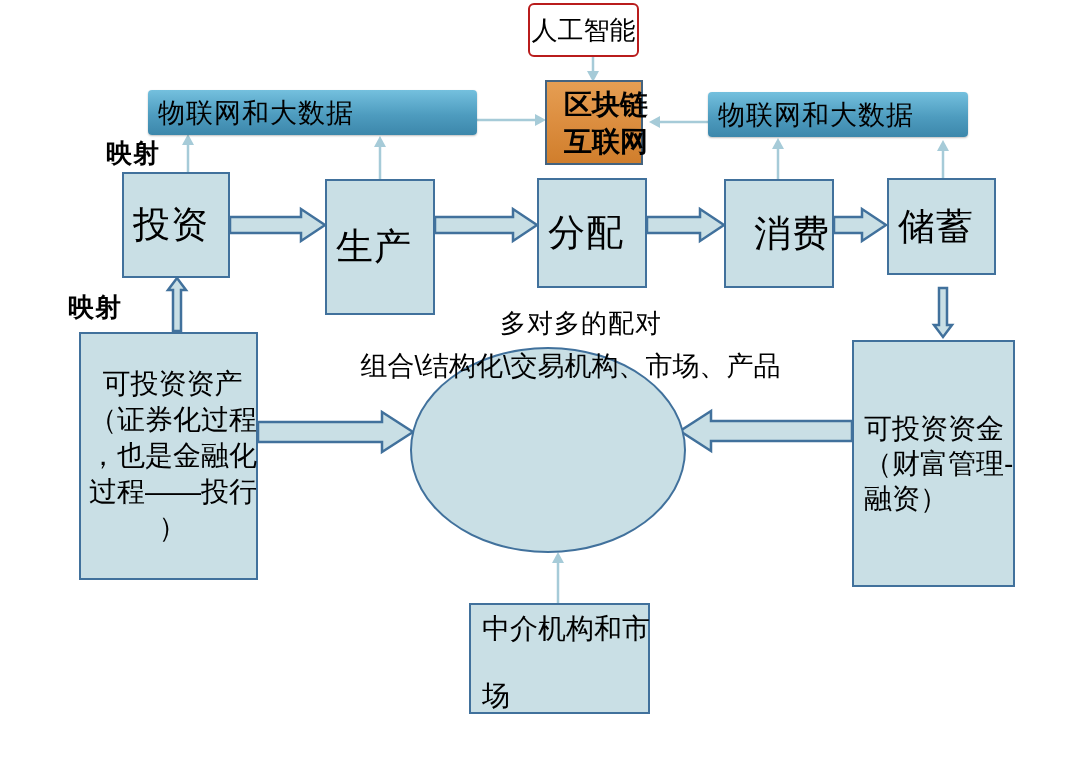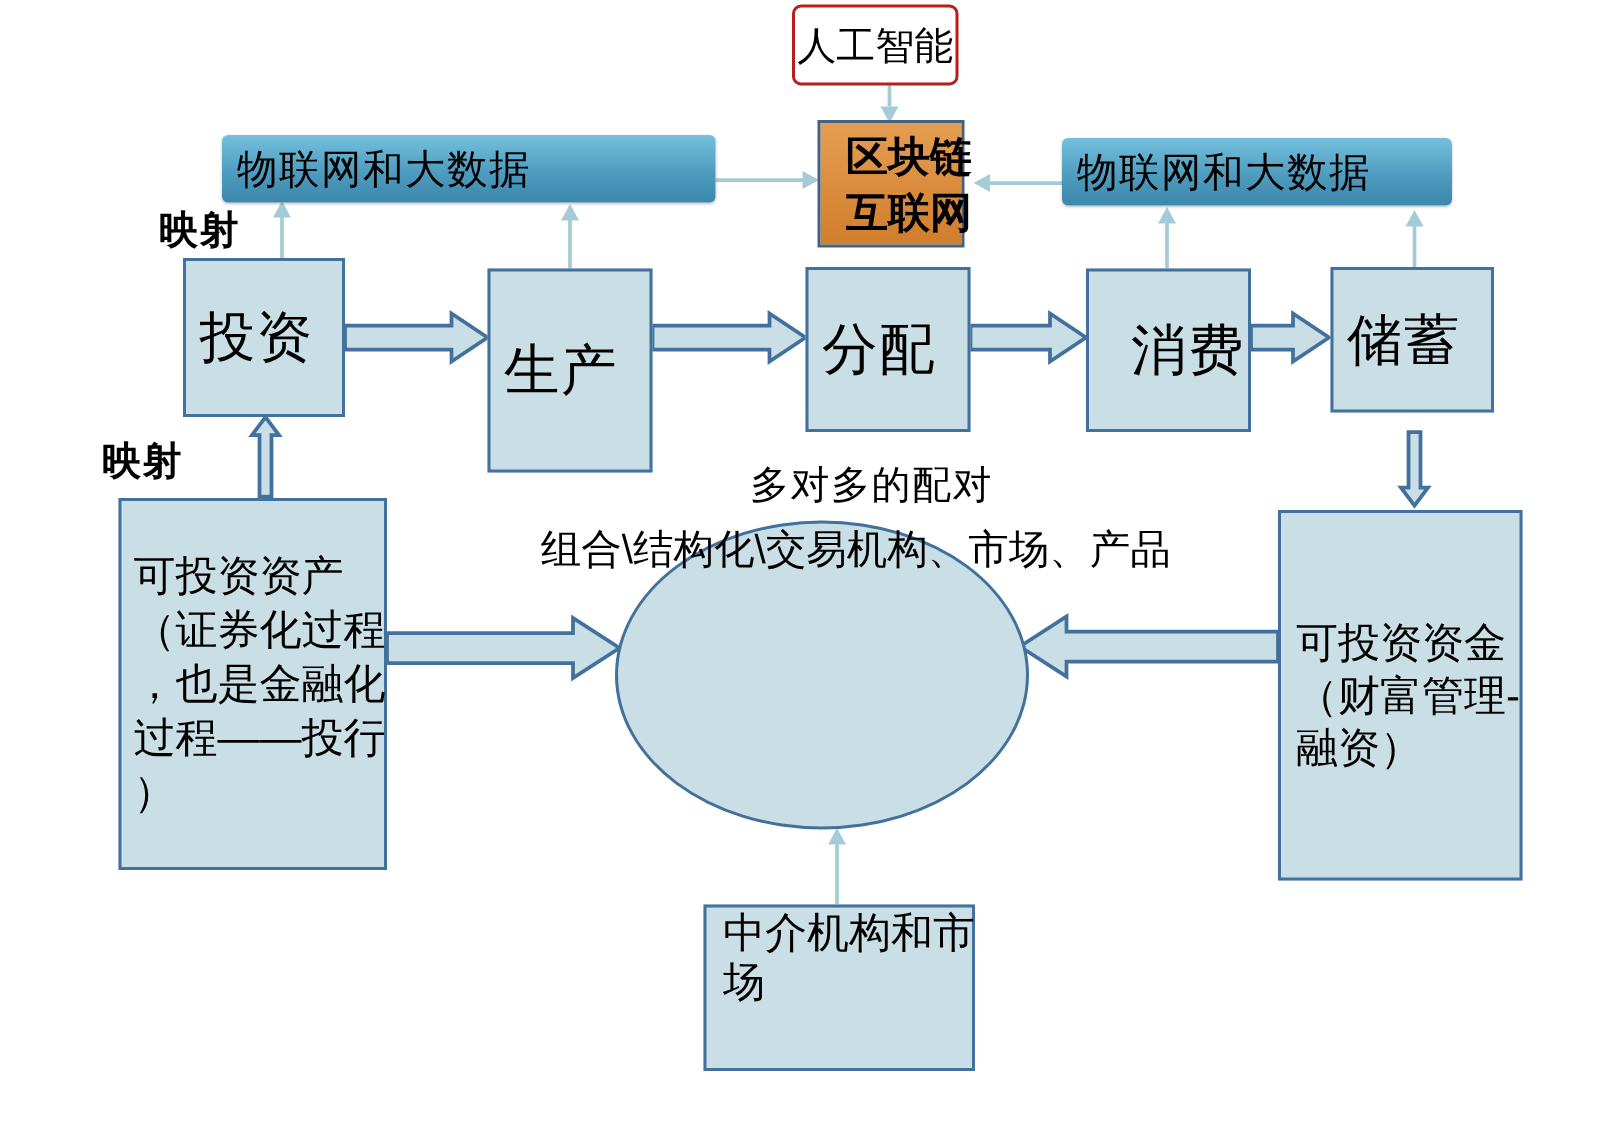--- a/index.html
+++ b/index.html
@@ -38,34 +38,34 @@
   }
   .bar-left{left:148px;top:90px;width:329px;}
   .bar-right{left:708px;top:92px;width:260px;}
   .mapping{
     position:absolute;font-size:26px;font-weight:bold;letter-spacing:1px;
   }
   .big-box{
     display:flex;flex-direction:column;justify-content:center;
     font-size:28px;line-height:36px;
   }
-  .assets-box{left:79px;top:332px;width:179px;height:248px;padding-left:8px;}
+  .assets-box{left:79px;top:332px;width:179px;height:248px;padding-left:8px;text-align:center;}
   .funds-box{left:852px;top:340px;width:163px;height:247px;padding-left:10px;line-height:35px;}
   .ellipse{
     left:410px;top:347px;width:276px;height:206px;border-radius:50%;
     display:flex;flex-direction:row;justify-content:center;
     padding-left:45px;font-size:27px;line-height:34px;
   }
   .ellipse-caption{
     position:absolute;left:500px;top:306px;font-size:26px;letter-spacing:1px;
   }
   .intermediary-box{
     left:469px;top:603px;width:181px;height:111px;
-    display:flex;flex-direction:column;justify-content:flex-start;
-    padding-left:11px;font-size:28px;line-height:33px;
+    display:flex;flex-direction:column;justify-content:flex-end;
+    padding-left:11px;font-size:28px;line-height:33px;gap:34px;
   }
   .line{white-space:nowrap;}
 </style>
 </head>
 <body>
 
 <div class="canvas">
 
   <svg class="connectors" viewBox="0 0 1080 761">
 

